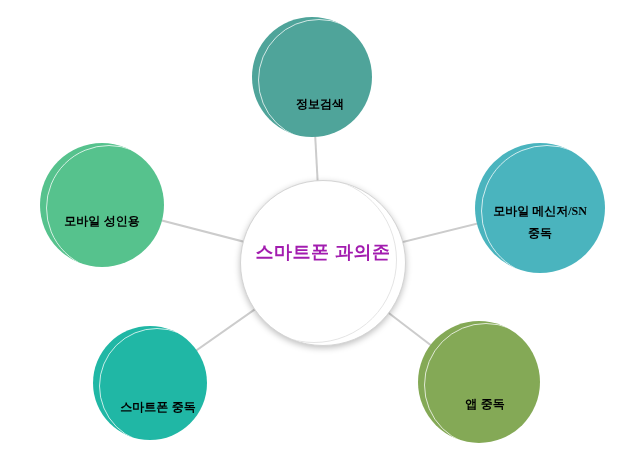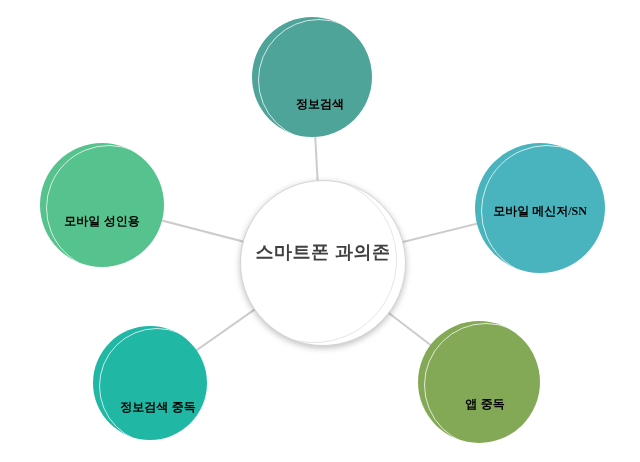--- a/index.html
+++ b/index.html
@@ -81,38 +81,39 @@
 
   <div class="node satellite node-top" style="background: rgb(79, 164, 154);">
     <div class="label">
       <span>정보검색</span>
     </div>
   </div>
 
   <div class="node satellite node-right" style="background: rgb(74, 180, 190);">
     <div class="label">
       <span>모바일 메신저/SN</span>
+      <span>중독</span>
     </div>
   </div>
 
   <div class="node satellite node-left" style="background: rgb(86, 194, 141);">
     <div class="label">
       <span>모바일 성인용</span>
     </div>
   </div>
 
   <div class="node satellite node-bottom-left" style="background: rgb(32, 183, 165);">
     <div class="label">
-      <span>정보검색 중독</span>
+      <span>스마트폰 중독</span>
     </div>
   </div>
 
   <div class="node satellite node-bottom-right" style="background: rgb(132, 169, 86);">
     <div class="label">
       <span>앱 중독</span>
     </div>
   </div>
 
   <div class="node center-node" style="background: rgb(255, 255, 255);">
-    <div class="label" style="color: #404040;">스마트폰 과의존</div>
+    <div class="label" style="color: #a21caf;">스마트폰 과의존</div>
   </div>
 
 </div>
 
 </body></html>

